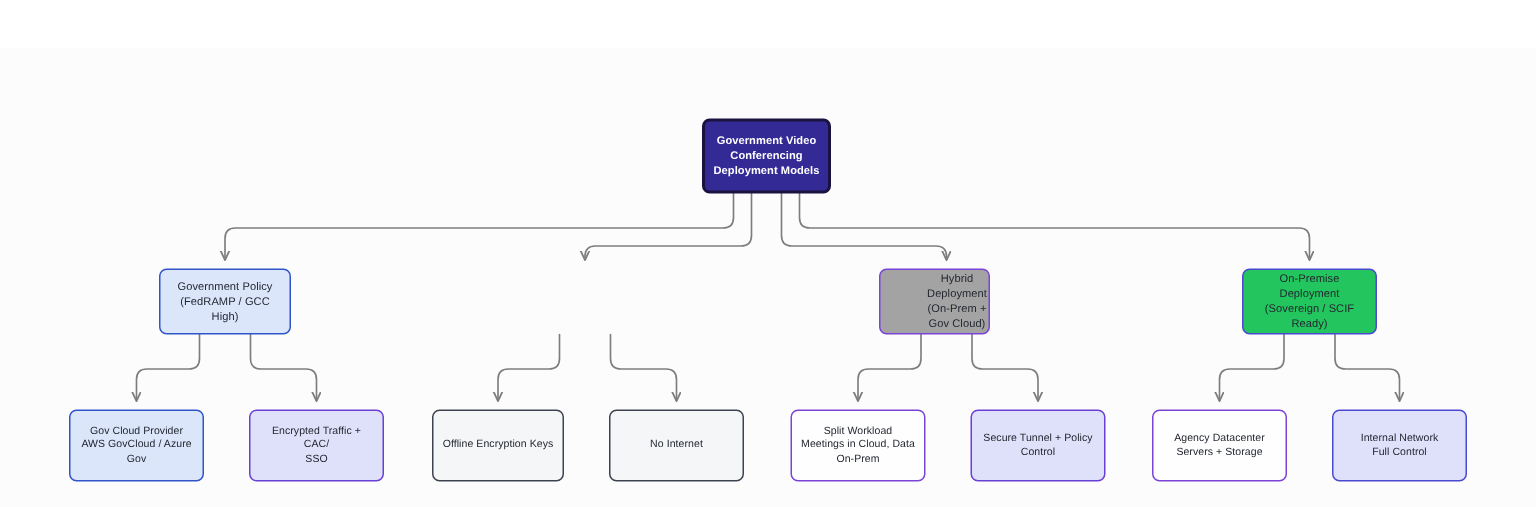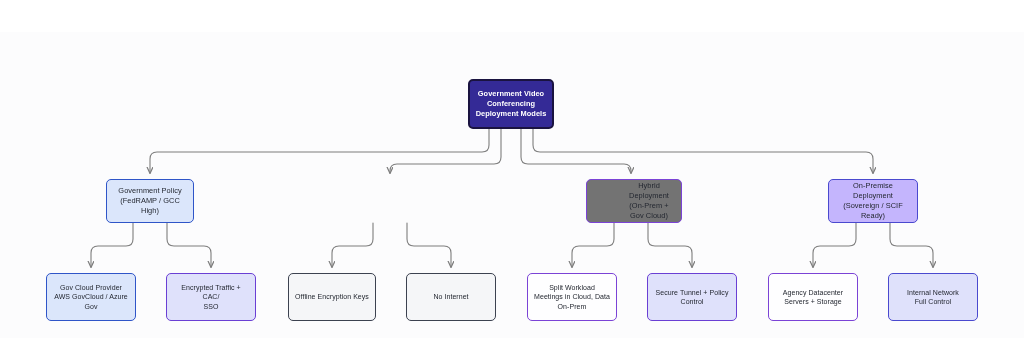--- a/index.html
+++ b/index.html
@@ -95,25 +95,25 @@
   <div class="node node-root" style="left: 468px; top: 47px; width: 86px; height: 50px; background: rgb(52, 42, 150); border-color: rgb(26, 19, 64); color: rgb(255, 255, 255);">
     <span class="node-text">Government Video
 Conferencing
 Deployment Models</span>
   </div>
 
   <div class="node node-branch" style="left: 106px; top: 147px; width: 88px; height: 44px; background: rgb(219, 230, 251); border-color: rgb(47, 85, 200); color: rgb(35, 39, 48);">
     <span class="node-text">Government Policy
 (FedRAMP / GCC High)</span>
   </div>
-  <div class="node node-branch" style="left: 586px; top: 147px; width: 96px; height: 44px; background: #737373; border-color: rgb(123, 67, 214); color: rgb(35, 39, 48); padding-left: 35px;">
+  <div class="node node-branch" style="left: 586px; top: 147px; width: 74px; height: 44px; background: #a3a3a3; border-color: rgb(123, 67, 214); color: rgb(35, 39, 48); padding-left: 35px;">
     <span class="node-text">Hybrid Deployment
 (On-Prem + Gov Cloud)</span>
   </div>
-  <div class="node node-branch" style="left: 828px; top: 147px; width: 90px; height: 44px; background: #c4b5fd; border-color: rgb(74, 73, 207); color: rgb(35, 39, 48);">
+  <div class="node node-branch" style="left: 828px; top: 147px; width: 90px; height: 44px; background: #22c55e; border-color: rgb(74, 73, 207); color: rgb(35, 39, 48);">
     <span class="node-text">On-Premise Deployment
 (Sovereign / SCIF Ready)</span>
   </div>
 
   <div class="node node-leaf" style="left: 46px; top: 241px; width: 90px; height: 48px; background: rgb(219, 230, 251); border-color: rgb(47, 85, 200); color: rgb(35, 39, 48);">
     <span class="node-text">Gov Cloud Provider
 AWS GovCloud / Azure
 Gov</span>
   </div>
   <div class="node node-leaf" style="left: 166px; top: 241px; width: 90px; height: 48px; background: rgb(223, 225, 251); border-color: rgb(106, 63, 212); color: rgb(35, 39, 48);">

